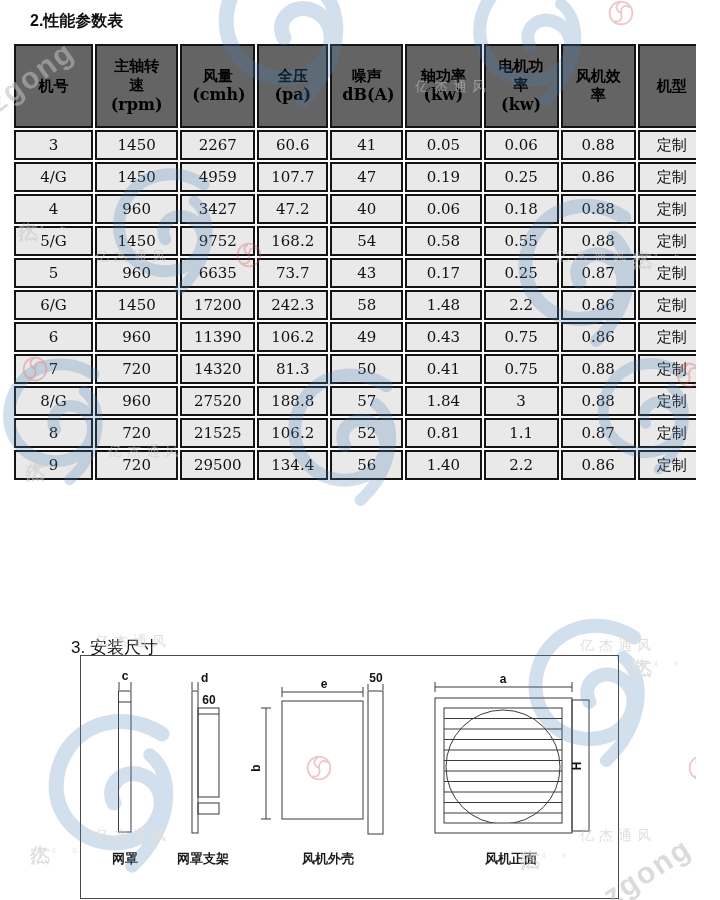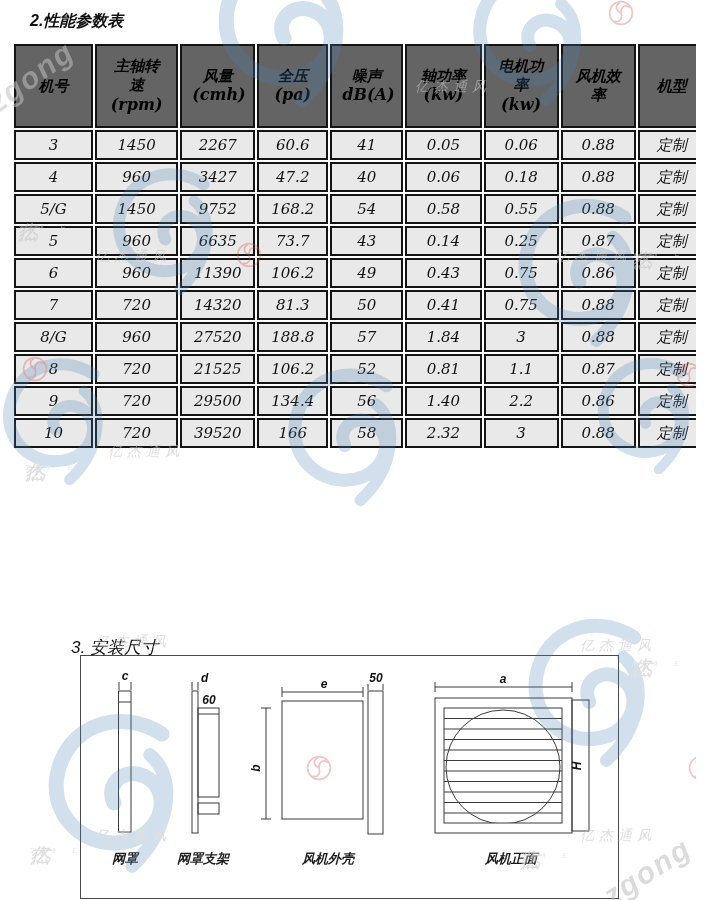--- a/index.html
+++ b/index.html
@@ -1,17 +1,17 @@
 <!DOCTYPE html>
 <html style="--header-bg: #646464; --cell-bg: #e9e9e9; --tbl-border: #141414; --line: #3a3a3a; --wm-gray: #c6c6c6; --wm-blue: #4a7fb5; --wm-red: #d05050;"><head>
 <meta charset="utf-8">
 <style>
   html,body{margin:0;padding:0;background:#fff;}
   .page{position:relative;width:696px;height:900px;background:#fff;overflow:hidden;
-        font-family:"Liberation Sans",sans-serif;font-style:italic;}
+        font-family:"Liberation Sans",sans-serif;}
   .title2{position:absolute;left:30px;top:11px;font-weight:bold;font-size:16px;color:#101010;z-index:2;}
   .title3{position:absolute;left:27px;top:636px;font-size:17px;color:#101010;z-index:2;margin-left:44px;}
 
   table.perf{position:absolute;left:12px;top:42px;width:696px;z-index:1;
              border-collapse:separate;border-spacing:2px;table-layout:fixed;}
   table.perf th{border:2px solid var(--tbl-border);background:var(--header-bg);color:#000;
                 font-weight:bold;font-size:15px;height:60px;padding:10px;line-height:1.25;
                 font-family:"Liberation Sans",sans-serif;vertical-align:middle;}
   table.perf th .h2{font-weight:bold;font-size:16px;font-family:"DejaVu Serif",serif;}
   table.perf td{border:2px solid var(--tbl-border);background:var(--cell-bg);color:#111;
@@ -100,20 +100,31 @@
           <td>1450</td>
           <td>2267</td>
           <td>60.6</td>
           <td>41</td>
           <td>0.05</td>
           <td>0.06</td>
           <td>0.88</td>
           <td>定制</td>
         </tr>
         <tr>
+          <td>4/G</td>
+          <td>1450</td>
+          <td>4959</td>
+          <td>107.7</td>
+          <td>47</td>
+          <td>0.19</td>
+          <td>0.25</td>
+          <td>0.86</td>
+          <td>定制</td>
+        </tr>
+        <tr>
           <td>4</td>
           <td>960</td>
           <td>3427</td>
           <td>47.2</td>
           <td>40</td>
           <td>0.06</td>
           <td>0.18</td>
           <td>0.88</td>
           <td>定制</td>
         </tr>
@@ -127,23 +138,34 @@
           <td>0.55</td>
           <td>0.88</td>
           <td>定制</td>
         </tr>
         <tr>
           <td>5</td>
           <td>960</td>
           <td>6635</td>
           <td>73.7</td>
           <td>43</td>
-          <td>0.14</td>
+          <td>0.17</td>
           <td>0.25</td>
           <td>0.87</td>
+          <td>定制</td>
+        </tr>
+        <tr>
+          <td>6/G</td>
+          <td>1450</td>
+          <td>17200</td>
+          <td>242.3</td>
+          <td>58</td>
+          <td>1.48</td>
+          <td>2.2</td>
+          <td>0.86</td>
           <td>定制</td>
         </tr>
         <tr>
           <td>6</td>
           <td>960</td>
           <td>11390</td>
           <td>106.2</td>
           <td>49</td>
           <td>0.43</td>
           <td>0.75</td>
@@ -185,31 +207,20 @@
         </tr>
         <tr>
           <td>9</td>
           <td>720</td>
           <td>29500</td>
           <td>134.4</td>
           <td>56</td>
           <td>1.40</td>
           <td>2.2</td>
           <td>0.86</td>
-          <td>定制</td>
-        </tr>
-        <tr>
-          <td>10</td>
-          <td>720</td>
-          <td>39520</td>
-          <td>166</td>
-          <td>58</td>
-          <td>2.32</td>
-          <td>3</td>
-          <td>0.88</td>
           <td>定制</td>
         </tr>
       </tbody>
   </table>
 
   <div class="title3">3. 安装尺寸</div>
 
   <div class="diagram-box">
     <svg width="535" height="240" viewBox="0 0 535 240">
       <defs>

